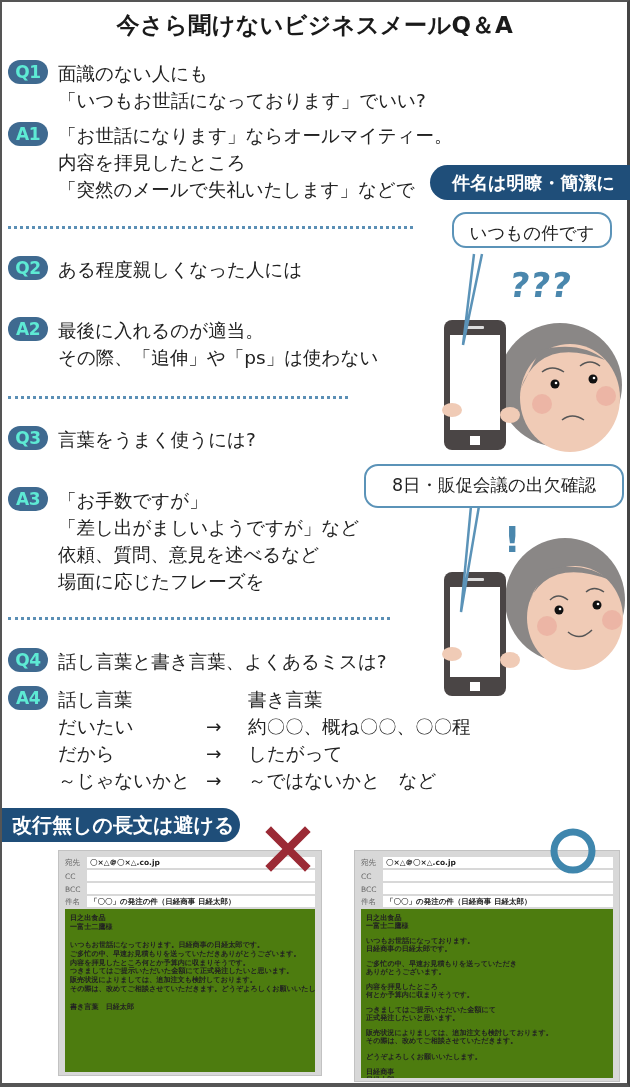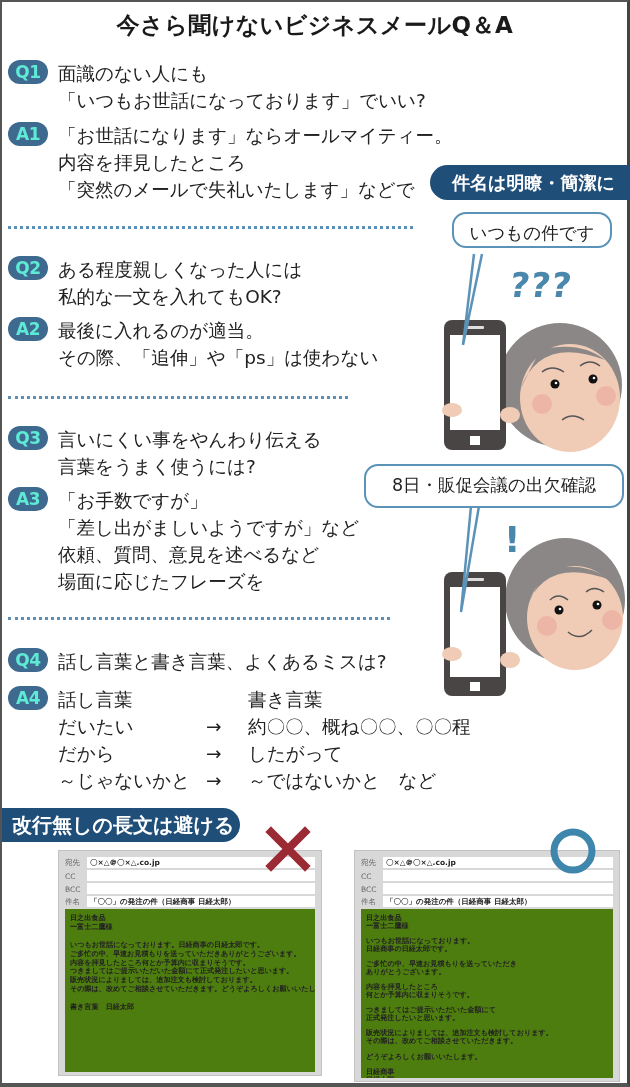--- a/index.html
+++ b/index.html
@@ -62,36 +62,34 @@
     <div>内容を拝見したところ</div>
     <div>「突然のメールで失礼いたします」などで</div>
   </div>
 </div>
 <div class="divider" style="top:226px; width:405px;"></div>
 
 <div class="qa" style="top:256px;">
   <span class="badge">Q2</span>
   <div class="lines">
     <div>ある程度親しくなった人には</div>
-    <div>私的な一文を入れてもOK?</div>
   </div>
 </div>
 <div class="qa" style="top:317px;">
   <span class="badge">A2</span>
   <div class="lines">
     <div>最後に入れるのが適当。</div>
     <div>その際、「追伸」や「ps」は使わない</div>
   </div>
 </div>
 <div class="divider" style="top:396px; width:340px;"></div>
 
 <div class="qa" style="top:426px;">
   <span class="badge">Q3</span>
   <div class="lines">
-    <div>言いにくい事をやんわり伝える</div>
     <div>言葉をうまく使うには?</div>
   </div>
 </div>
 <div class="qa" style="top:487px;">
   <span class="badge">A3</span>
   <div class="lines">
     <div>「お手数ですが」</div>
     <div>「差し出がましいようですが」など</div>
     <div>依頼、質問、意見を述べるなど</div>
     <div>場面に応じたフレーズを</div>

